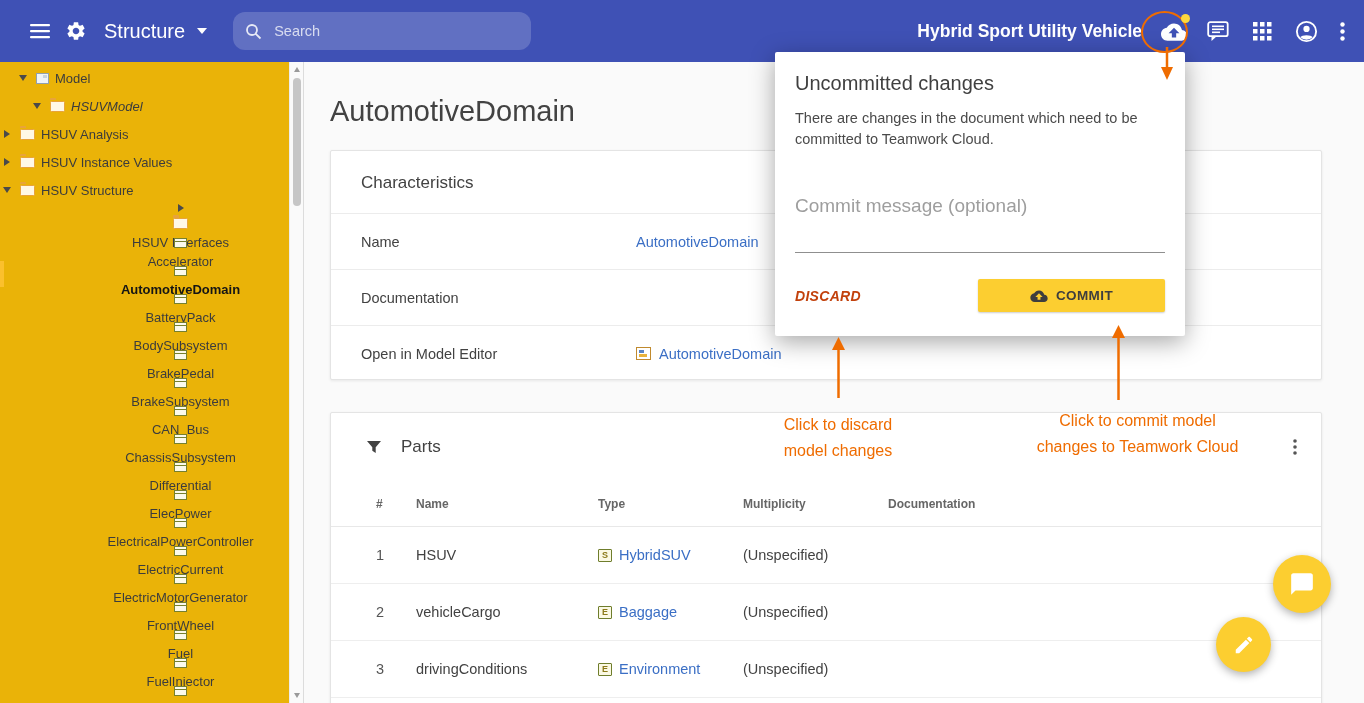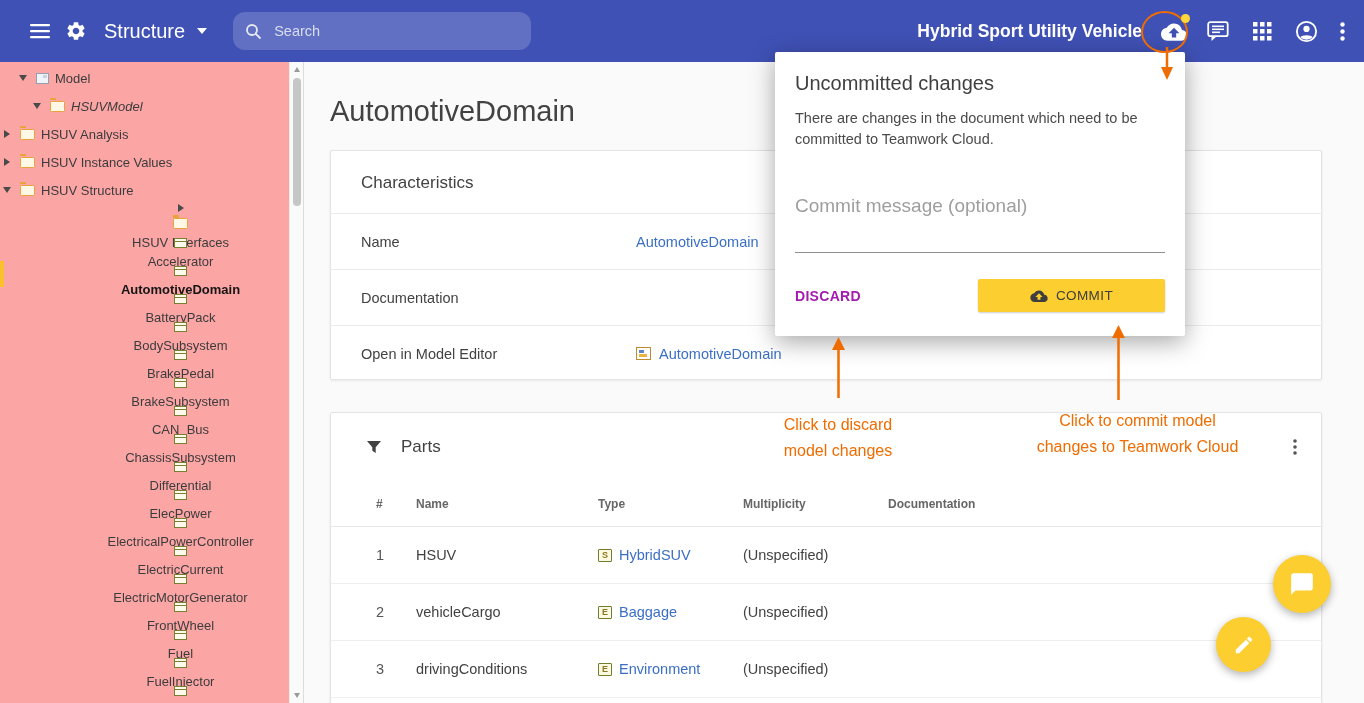--- a/index.html
+++ b/index.html
@@ -16,21 +16,21 @@
   .searchbox input { flex:1; background:transparent; border:none; outline:none; color:#fff; font-size:14.5px; margin-left:12px; font-family:"Liberation Sans", sans-serif; }
   .searchbox input::placeholder { color:rgba(255,255,255,0.75); }
   .tb-right { position:absolute; right:8px; top:0; height:62px; display:flex; align-items:center; }
   .doc-title { color:#fff; font-size:17.5px; font-weight:700; margin-right:10px; white-space:nowrap; }
   .tb-icon { width:44px; height:44px; display:flex; align-items:center; justify-content:center; cursor:pointer; position:relative; }
   .tb-icon.kebab { width:28px; }
   .badge-dot { position:absolute; top:5px; right:6px; width:9px; height:9px; border-radius:50%; background:#fdd83d; z-index:46; }
   .orange-ring { position:absolute; left:1141px; top:11px; width:47px; height:42px; border:2px solid #ef6c00; border-radius:50%; z-index:45; pointer-events:none; }
 
   
-  .sidebar { position:absolute; left:0; top:62px; width:304px; bottom:0; background:#fca5a5; border-right:1px solid #dcdcdc; overflow:hidden; }
+  .sidebar { position:absolute; left:0; top:62px; width:304px; bottom:0; background:#eab308; border-right:1px solid #dcdcdc; overflow:hidden; }
   .tree { padding-top:2px; }
   .trow { height:28px; display:flex; align-items:center; gap:6px; font-size:13px; color:#3c3c3c; cursor:pointer; white-space:nowrap; }
   .lv0 { padding-left:16px; } .lv1 { padding-left:30px;font-style:italic; } .lv2 { } .lv3 { padding-left:58px;flex-direction:column; }
   .caret { width:14px; display:flex; justify-content:center; flex-shrink:0; }
   .tri-down { width:0; height:0; border-left:4.5px solid transparent; border-right:4.5px solid transparent; border-top:6px solid #4a4a4a; }
   .tri-right { width:0; height:0; border-top:4.5px solid transparent; border-bottom:4.5px solid transparent; border-left:6px solid #4a4a4a; }
   .trow.sel .tlabel { font-weight:700; color:#151515; }
   .icon-folder { width:15px; height:11px; border:1.5px solid #e8a33b; background:#fff8e6; border-radius:1.5px; position:relative; flex-shrink:0; }
   .icon-folder::before { content:""; position:absolute; top:-4px; left:-1.5px; width:6px; height:2.5px; background:#e8a33b; border-radius:1px 1px 0 0; }
   .icon-block { width:13px; height:10px; border:1.5px solid #76802e; background:#fbfaec; position:relative; flex-shrink:0; }
@@ -68,22 +68,22 @@
   .type-cell { display:flex; align-items:center; gap:7px; }
   .badge { width:14px; height:13px; border:1.2px solid #6f7d2c; background:#fbf9e4; color:#8c7a1a; font-size:9px; font-weight:700; display:flex; align-items:center; justify-content:center; border-radius:1px; flex-shrink:0; }
 
   
   .dialog { position:absolute; left:775px; top:52px; width:410px; height:284px; background:#fff; border-radius:2px; box-shadow:0 6px 24px rgba(0,0,0,0.35); z-index:40; padding:0 20px; }
   .d-title { font-size:20px; color:#3f3f3f; padding-top:20px; }
   .d-msg { font-size:14.5px; color:#4a4a4a; line-height:21px; margin-top:13px; }
   .d-label { font-size:19px; color:#9e9e9e; margin-top:45px; }
   .d-input { width:100%; border:none; border-bottom:1px solid #8f8f8f; height:36px; outline:none; font-size:14px; background:transparent; font-family:"Liberation Sans", sans-serif; }
   .d-actions { display:flex; align-items:center; justify-content:space-between; margin-top:26px; }
-  .btn-discard { font-size:14px; font-weight:700; color:#a21caf; letter-spacing:0.3px; background:none; border:none; padding:8px 8px 8px 0; cursor:pointer; font-family:"Liberation Sans", sans-serif; }
-  .btn-commit { width:187px; height:33px; background:#fcce30; border:none; border-radius:2px; display:flex; align-items:center; justify-content:center; gap:8px; font-size:13.5px; font-weight:400; color:#3e3e3e; letter-spacing:0.4px; cursor:pointer; box-shadow:0 1px 2px rgba(0,0,0,0.2); font-family:"Liberation Sans", sans-serif; }
+  .btn-discard { font-size:14px; font-weight:700; color:#c2410c; letter-spacing:0.3px; background:none; border:none; padding:8px 8px 8px 0; cursor:pointer; font-family:"Liberation Sans", sans-serif;font-style:italic; }
+  .btn-commit { width:187px; height:33px; background:#fcce30; border:none; border-radius:2px; display:flex; align-items:center; justify-content:center; gap:8px; font-size:13.5px; font-weight:700; color:#3e3e3e; letter-spacing:0.4px; cursor:pointer; box-shadow:0 1px 2px rgba(0,0,0,0.2); font-family:"Liberation Sans", sans-serif; }
 
   
   .arrow { position:absolute; z-index:50; pointer-events:none; }
   .note { position:absolute; color:#ef6c00; font-size:16px; line-height:26px; text-align:center; z-index:30; font-weight:500; }
   #note-discard { left:760px; top:412px; width:156px; }
   #note-commit { left:1035px; top:408px; width:205px; }
 
   
   .fab { position:absolute; border-radius:50%; background:#fcce30; display:flex; align-items:center; justify-content:center; box-shadow:0 3px 8px rgba(0,0,0,0.3); cursor:pointer; z-index:20; }
   #fab-chat { left:1273px; top:555px; width:58px; height:58px; }

